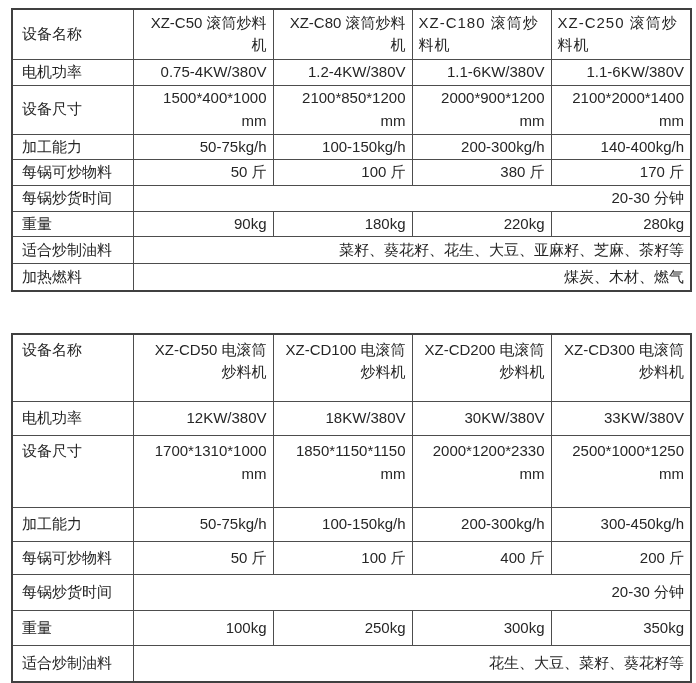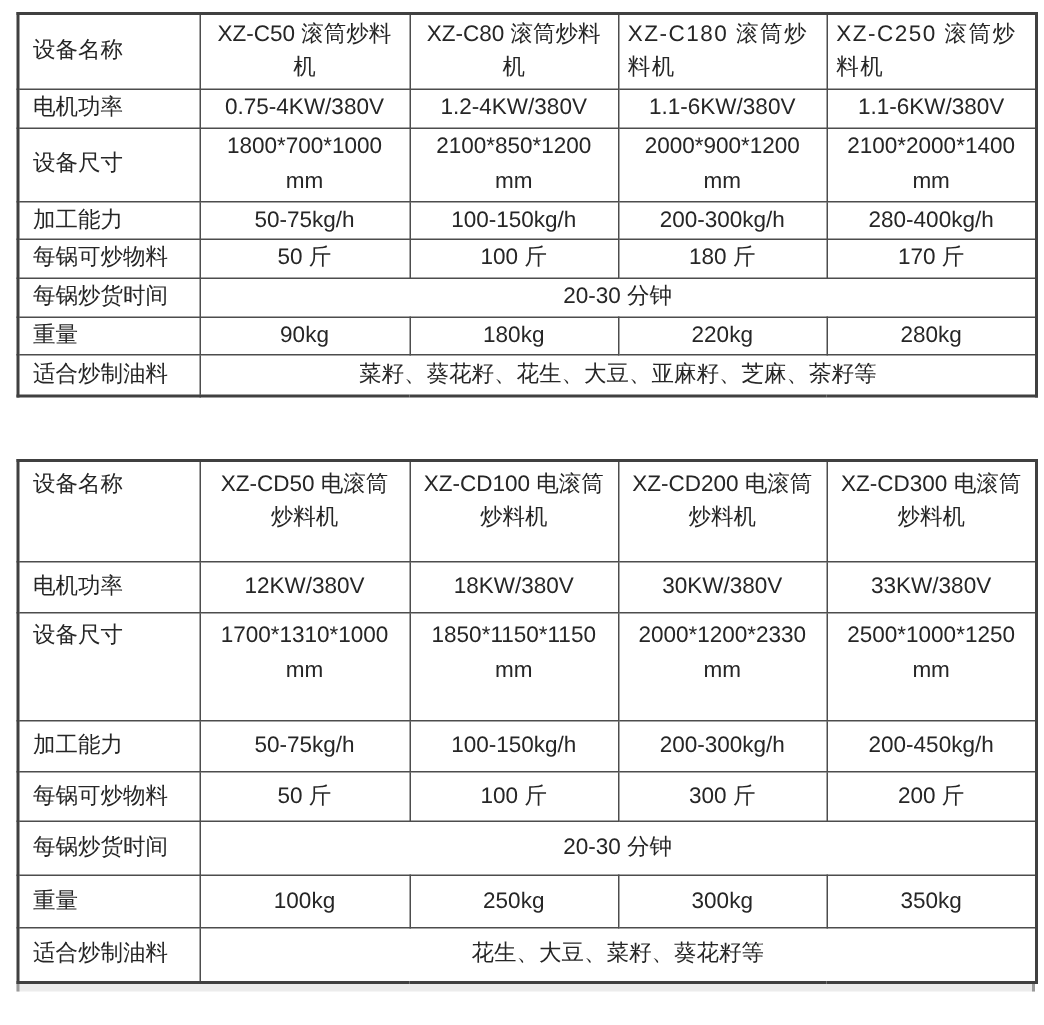--- a/index.html
+++ b/index.html
@@ -20,21 +20,21 @@
   table.spec-table col.c-4{width:140px;}
   td{
     border:1px solid #4d4d4d;
     font-size:15px;line-height:1.5;
     padding:1px 6px;
     white-space:pre-line;
     overflow:hidden;
     vertical-align:middle;
   }
   td.label{text-align:left;padding-left:9px;margin-left:16px;}
-  td.val{text-align:center;}
+  td.val{text-align:right;}
   
   .t1{margin-bottom:41px;}
   .t1 tr:nth-child(1){height:50px;}
   .t1 tr:nth-child(2){height:26px;}
   .t1 tr:nth-child(3){height:49px;}
   .t1 tr:nth-child(4){height:25px;}
   .t1 tr:nth-child(5){height:24px;}
   .t1 tr:nth-child(6){height:26px;}
   .t1 tr:nth-child(7){height:25px;}
   .t1 tr:nth-child(8){height:27px;}
@@ -87,57 +87,61 @@
         </tr>
         <tr>
           <td class="label">电机功率</td>
           <td class="val">0.75-4KW/380V</td>
           <td class="val">1.2-4KW/380V</td>
           <td class="val">1.1-6KW/380V</td>
           <td class="val">1.1-6KW/380V</td>
         </tr>
         <tr>
           <td class="label">设备尺寸</td>
-          <td class="val">1800*700*1000
+          <td class="val">1500*400*1000
 mm</td>
           <td class="val">2100*850*1200
 mm</td>
           <td class="val">2000*900*1200
 mm</td>
           <td class="val">2100*2000*1400
 mm</td>
         </tr>
         <tr>
           <td class="label">加工能力</td>
           <td class="val">50-75kg/h</td>
           <td class="val">100-150kg/h</td>
           <td class="val">200-300kg/h</td>
-          <td class="val">280-400kg/h</td>
+          <td class="val">140-400kg/h</td>
         </tr>
         <tr>
           <td class="label">每锅可炒物料</td>
           <td class="val">50 斤</td>
           <td class="val">100 斤</td>
-          <td class="val">180 斤</td>
+          <td class="val">380 斤</td>
           <td class="val">170 斤</td>
         </tr>
         <tr>
           <td class="label">每锅炒货时间</td>
           <td colspan="4" class="val">20-30 分钟</td>
         </tr>
         <tr>
           <td class="label">重量</td>
           <td class="val">90kg</td>
           <td class="val">180kg</td>
           <td class="val">220kg</td>
           <td class="val">280kg</td>
         </tr>
         <tr>
           <td class="label">适合炒制油料</td>
           <td colspan="4" class="val">菜籽、葵花籽、花生、大豆、亚麻籽、芝麻、茶籽等</td>
+        </tr>
+        <tr>
+          <td class="label">加热燃料</td>
+          <td colspan="4" class="val">煤炭、木材、燃气</td>
         </tr>
       </tbody>
   </table>
 
   <table class="spec-table t2">
     <colgroup>
       <col class="c-label">
         <col class="c-1">
         <col class="c-2">
         <col class="c-3">
@@ -171,27 +175,27 @@
           <td class="val">2000*1200*2330
 mm</td>
           <td class="val">2500*1000*1250
 mm</td>
         </tr>
         <tr>
           <td class="label">加工能力</td>
           <td class="val">50-75kg/h</td>
           <td class="val">100-150kg/h</td>
           <td class="val">200-300kg/h</td>
-          <td class="val">200-450kg/h</td>
+          <td class="val">300-450kg/h</td>
         </tr>
         <tr>
           <td class="label">每锅可炒物料</td>
           <td class="val">50 斤</td>
           <td class="val">100 斤</td>
-          <td class="val">300 斤</td>
+          <td class="val">400 斤</td>
           <td class="val">200 斤</td>
         </tr>
         <tr>
           <td class="label">每锅炒货时间</td>
           <td colspan="4" class="val">20-30 分钟</td>
         </tr>
         <tr>
           <td class="label">重量</td>
           <td class="val">100kg</td>
           <td class="val">250kg</td>

